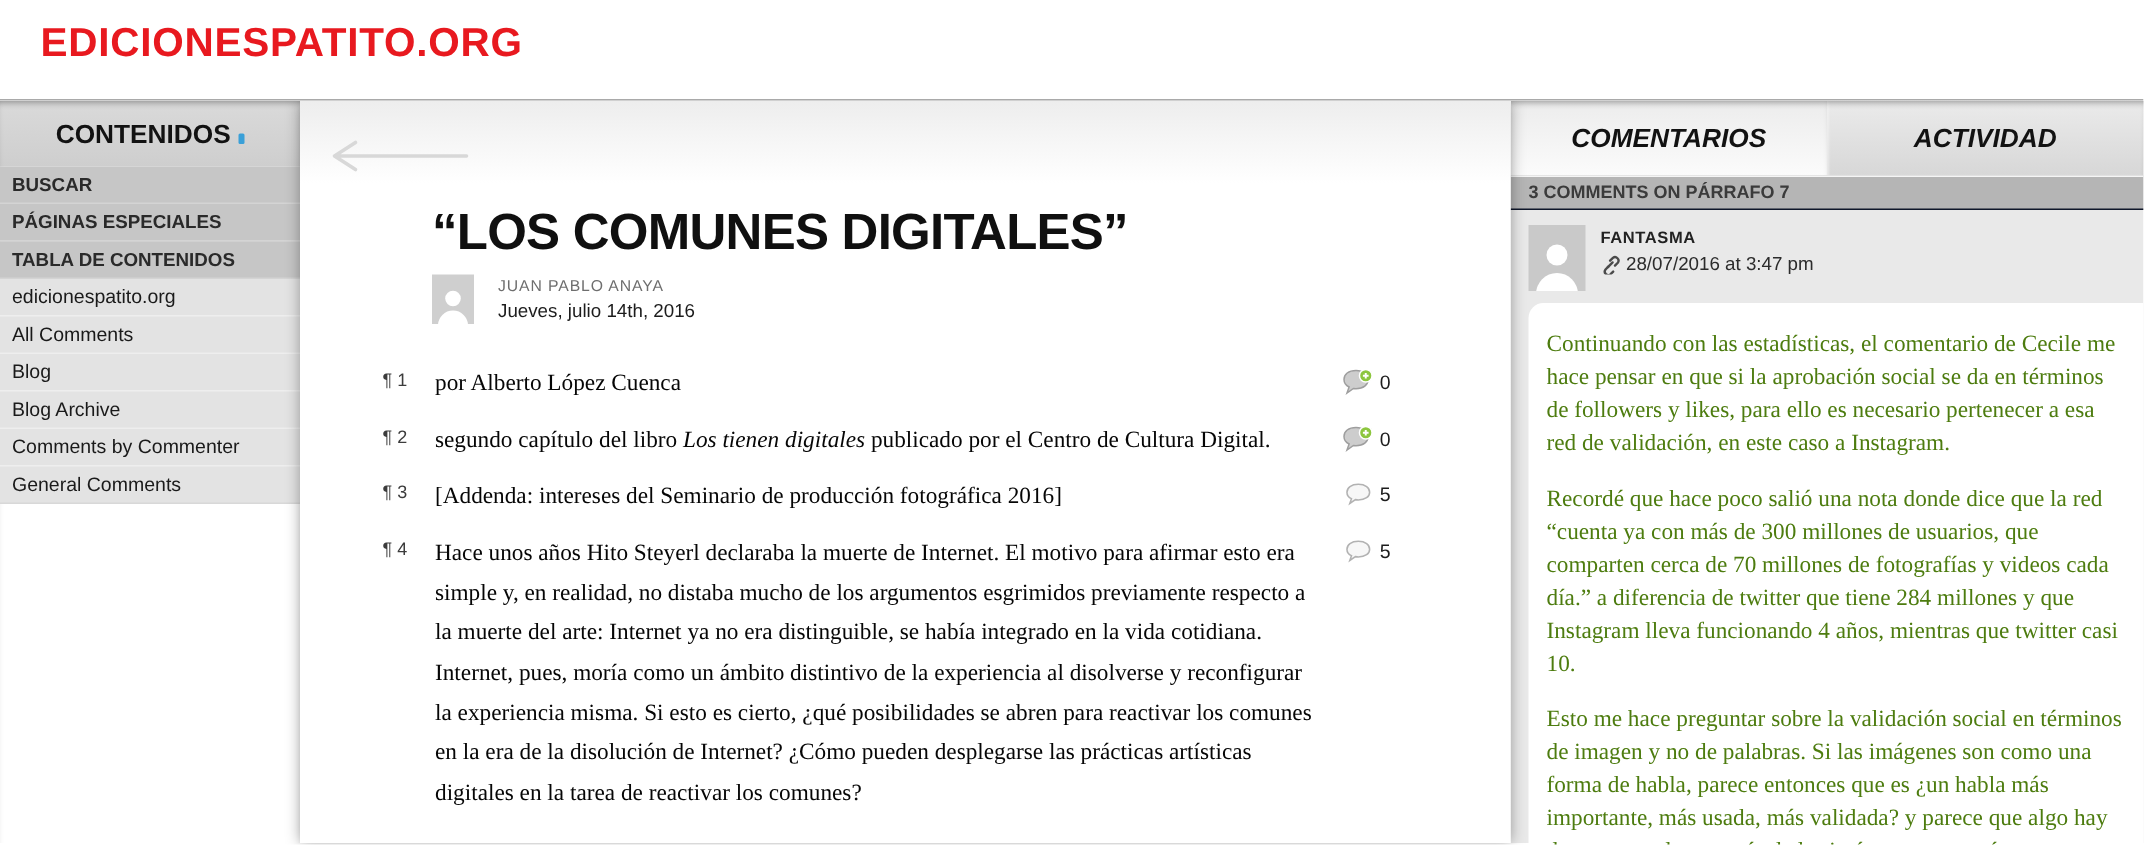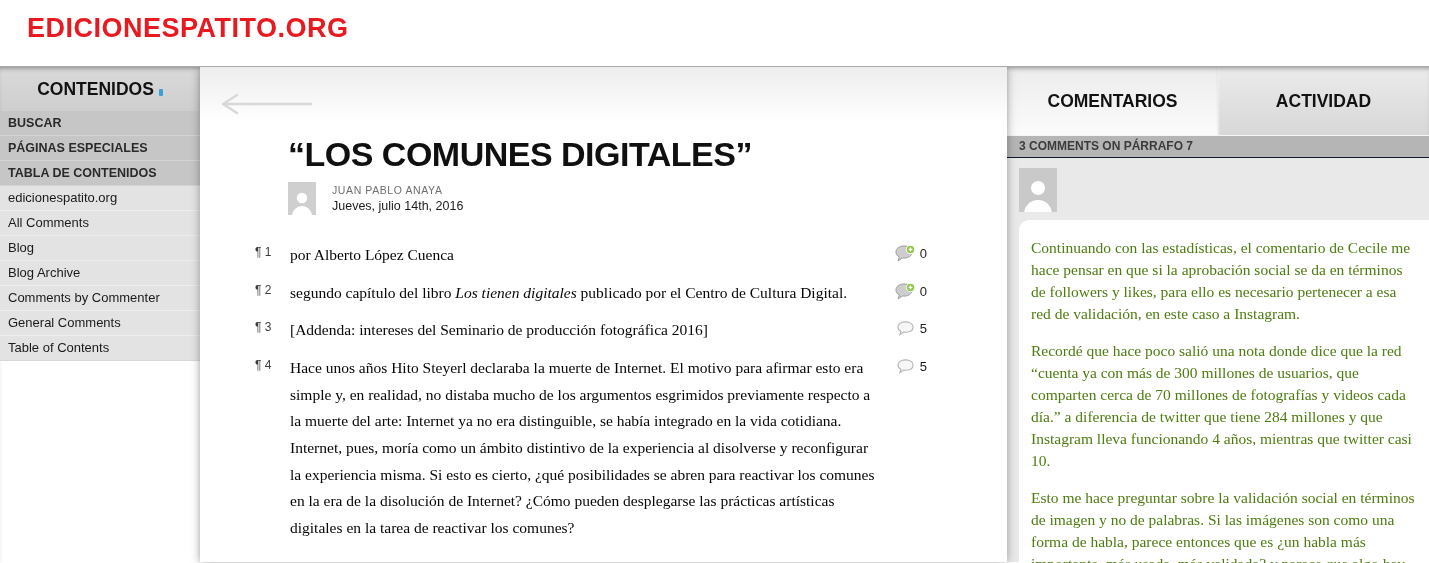--- a/index.html
+++ b/index.html
@@ -49,21 +49,21 @@
   .para-marker { font-size: 12px; color: #3c3c3c; padding-top: 3px; cursor: pointer; }
   .para-text { font-family: "Liberation Serif", serif; font-size: 15.5px; line-height: 1.72;
     color: #060606; }
   .para-comments { display: flex; justify-content: flex-end; align-items: flex-start;
     gap: 4px; padding-top: 3px; cursor: pointer; }
   .para-count { font-size: 13px; color: #1c1c1c; line-height: 17px; }
 
   
   .right-col { width: 422px; flex: none; background: #e9e9e9; display: flex;
     flex-direction: column; }
-  .tabs { display: flex; height: 68px; flex: none; }
+  .tabs { display: flex; height: 50px; flex: none; font-style: italic; }
   .tab { flex: 1; display: flex; align-items: center; justify-content: center;
     font-size: 17.5px; font-weight: bold; color: #121212; cursor: pointer; }
   .tab-active { background: linear-gradient(#ececec, #fbfbfb);
     box-shadow: inset 0 4px 5px -3px rgba(0,0,0,.4); }
   .tab-inactive { background: linear-gradient(#ebebeb, #d7d7d7);
     box-shadow: inset 0 4px 5px -3px rgba(0,0,0,.4), inset 2px 0 2px -1px rgba(255,255,255,.8); }
   .comments-heading { height: 23px; flex: none; background: #b5b5b5;
     border-top: 1px solid #f5f5f5; border-bottom: 1px solid #0f172a;
     font-size: 12px; font-weight: bold; color: #3b3b3b; line-height: 21px;
     padding-left: 12px; }
@@ -96,21 +96,20 @@
     </div>
     <div class="srow">BUSCAR</div>
     <div class="srow">PÁGINAS ESPECIALES</div>
     <div class="srow">TABLA DE CONTENIDOS</div>
     <div class="irow">edicionespatito.org</div>
     <div class="irow">All Comments</div>
     <div class="irow">Blog</div>
     <div class="irow">Blog Archive</div>
     <div class="irow">Comments by Commenter</div>
     <div class="irow">General Comments</div>
-    <div class="irow">Table of Contents</div>
   </div>
 
   <div class="center-col">
     <span class="back-arrow">
       <svg width="95" height="26" viewBox="0 0 95 26">
         <path d="M93 13 H7 M19 4 L5 13 L19 22" stroke="#d8d8d8" stroke-width="2.4" fill="none" stroke-linecap="round" stroke-linejoin="round"></path>
       </svg>
     </span>
 
     <div class="article">
@@ -191,20 +190,33 @@
 
     <div class="comments-heading">3 COMMENTS ON PÁRRAFO 7</div>
 
     <div class="comment-header">
       <div class="avatar-lg">
         <svg width="34" height="36" viewBox="0 0 34 36">
           <circle cx="17" cy="12" r="7" fill="#fff"></circle>
           <path d="M3 38 a14 14 0 0 1 28 0 z" fill="#fff"></path>
         </svg>
       </div>
+      <div>
+        <div class="commenter-name">FANTASMA</div>
+        <div class="comment-meta">
+          <svg width="13" height="13" viewBox="0 0 14 14">
+            <g stroke="#4a4a4a" stroke-width="1.7" fill="none" stroke-linecap="round">
+              <path d="M5.6 8.4 L3.6 10.4 a2.5 2.5 0 0 0 3.5 3.5 l2-2"></path>
+              <path d="M8.4 5.6 L10.4 3.6 a2.5 2.5 0 0 1 3.5 3.5 l-2 2" transform="translate(-1.5,-1.5)"></path>
+              <path d="M5.3 8.7 L8.7 5.3"></path>
+            </g>
+          </svg>
+          <span class="comment-date">28/07/2016 at 3:47 pm</span>
+        </div>
+      </div>
     </div>
 
     <div class="comment-card">
       <p>Continuando con las estadísticas, el comentario de Cecile me hace pensar en que si la aprobación social se da en términos de followers y likes, para ello es necesario pertenecer a esa red de validación, en este caso a Instagram.</p>
       <p>Recordé que hace poco salió una nota donde dice que la red “cuenta ya con más de 300 millones de usuarios, que comparten cerca de 70 millones de fotografías y videos cada día.” a diferencia de twitter que tiene 284 millones y que Instagram lleva funcionando 4 años, mientras que twitter casi 10.</p>
       <p>Esto me hace preguntar sobre la validación social en términos de imagen y no de palabras. Si las imágenes son como una forma de habla, parece entonces que es ¿un habla más importante, más usada, más validada? y parece que algo hay de eso, pues la mayoría de las imágenes que están en Instagram tienen que ver con la construcción de un individuo a través de todo lo que hace/tiene. No lo sé.</p>
     </div>
   </div>
 
 </div>

